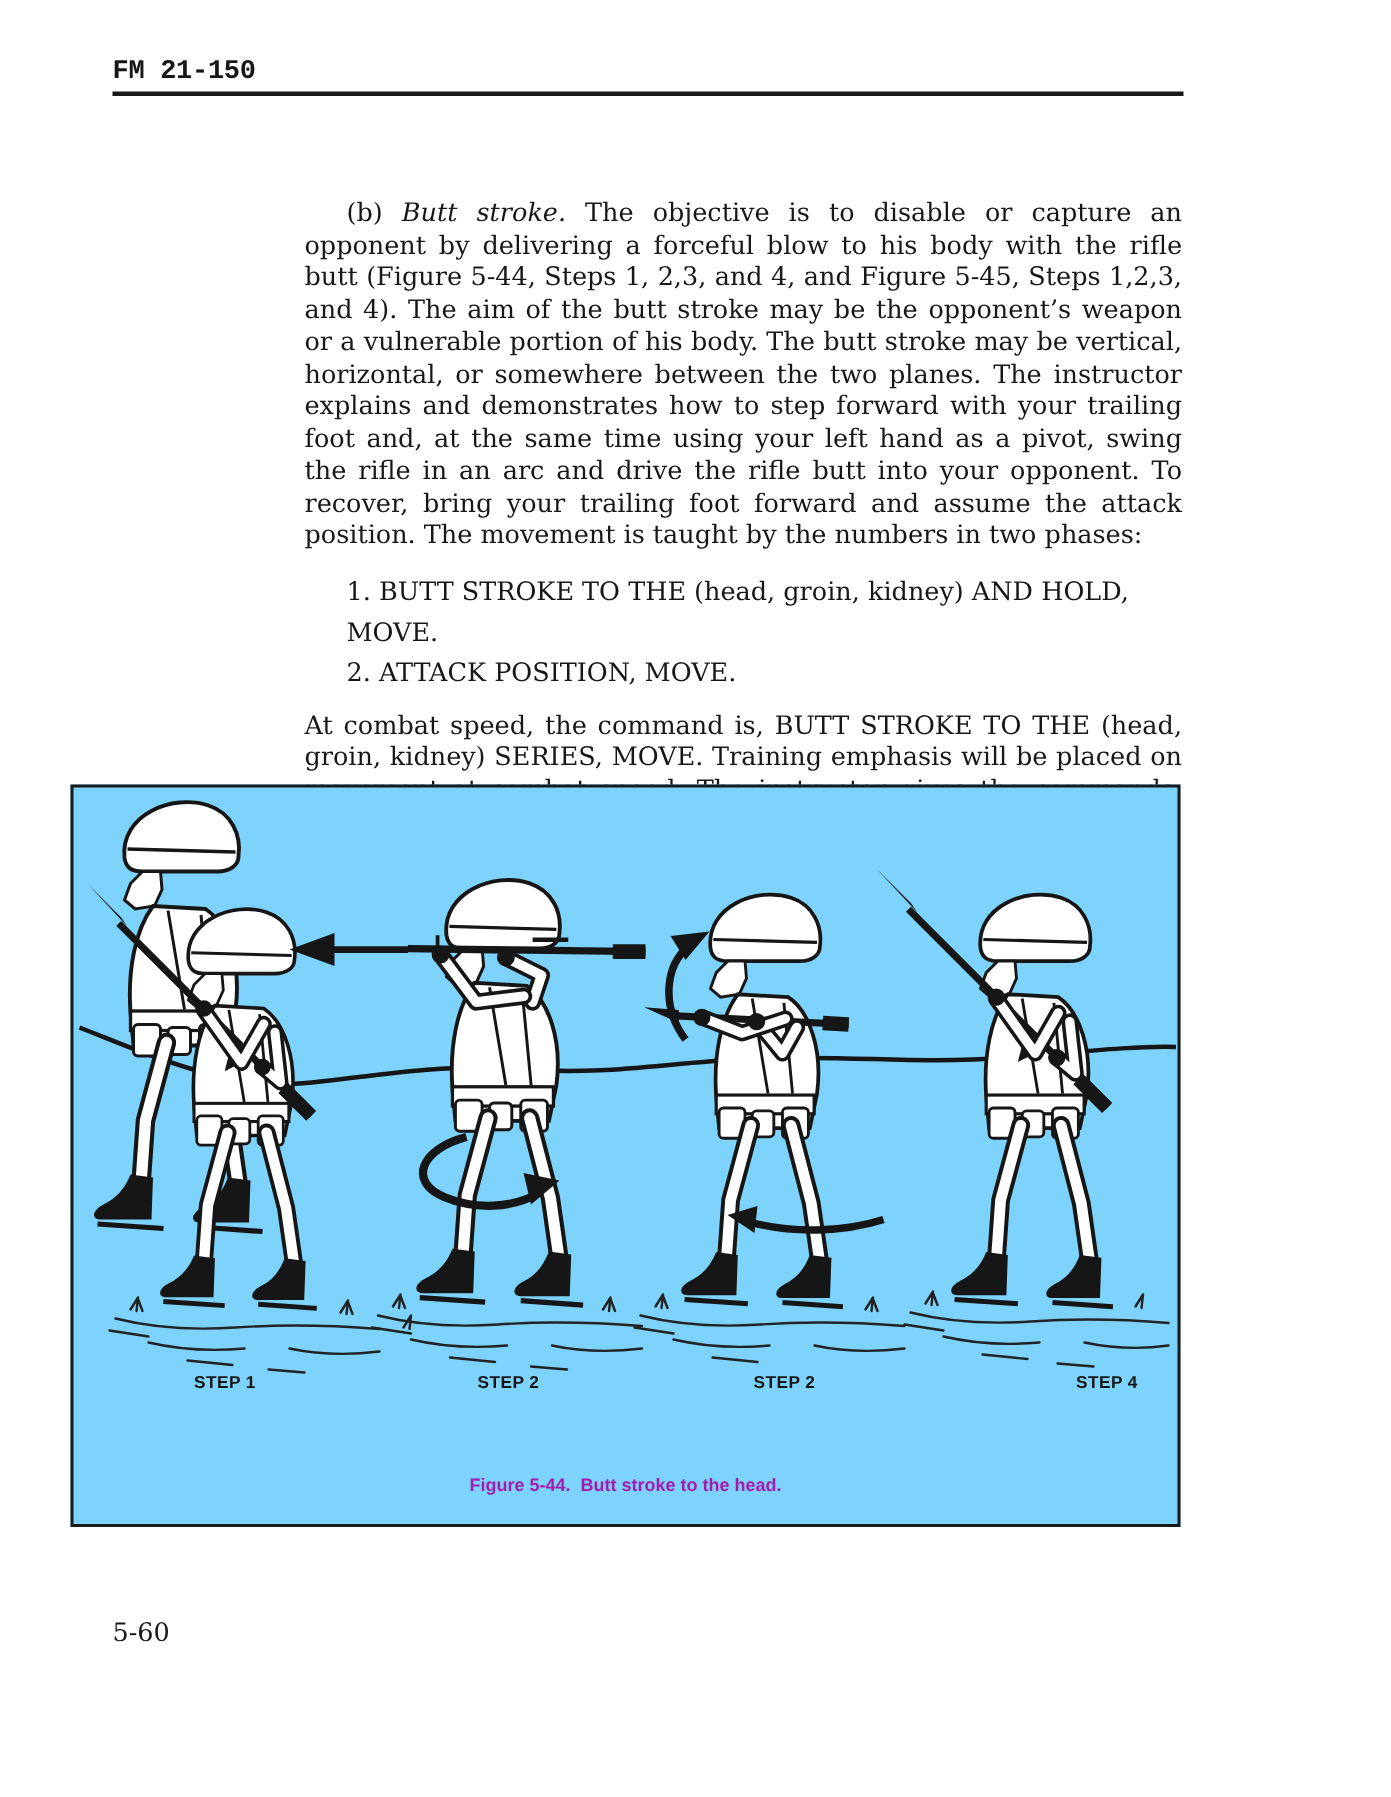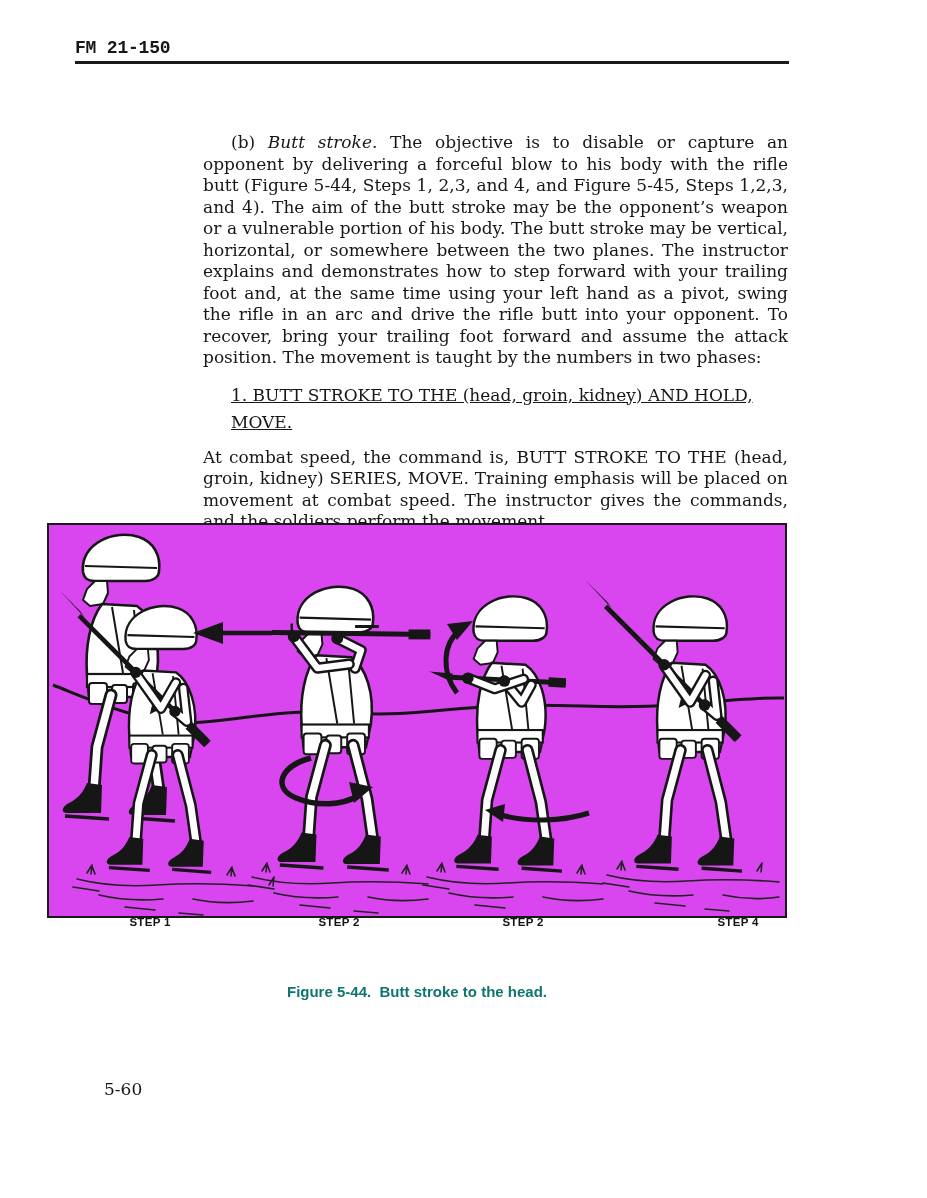--- a/index.html
+++ b/index.html
@@ -7,50 +7,51 @@
   body { width:927px; height:1198px; position:relative; margin:0 auto; background:#ffffff;
          font-family:"DejaVu Serif","Liberation Serif",serif; color:#171717;
          overflow:hidden; }
   .hdr { position:absolute; left:75px; top:38px; font-size:18px; font-weight:bold; letter-spacing:-0.2px;font-family:Liberation Mono, monospace; }
   .hdr-rule { position:absolute; left:75px; top:61px; width:714px; height:3px; background:#1a1a1a; }
   .body-text { position:absolute; left:203px; top:132px; width:585px; font-size:17px;
                line-height:21.5px; text-align:justify; }
   .p1 { text-indent:28px; }
   .p1 .ital { font-style:italic;margin-top:43px; }
   .cmd-list { margin:13px 0 11px 0; padding-left:28px; }
-  .cmd-line { line-height:27px; text-align:left;text-decoration:underline; }
-  .fig { position:absolute; left:47px; top:523px; width:740px; height:395px;
-         border:2.5px solid #1a1a1a; background:#d946ef; }
+  .cmd-line { line-height:27px; text-align:left; }
+  .fig { position:absolute; left:47px; top:523px; width:740px; height:495px;
+         border:2.5px solid #1a1a1a; background:#7dd3fc; }
   .fig svg { position:absolute; left:0; top:0; }
   .step-label { position:absolute; top:391px; transform:translateX(-50%);
                 font-family:"Liberation Sans",sans-serif; font-weight:bold; font-size:11.5px;
                 letter-spacing:0.3px; color:#141414; white-space:nowrap; }
   .caption { position:absolute; left:47px; top:983px; width:740px; text-align:center;
-             font-family:"Liberation Sans",sans-serif; font-weight:bold; font-size:15px;
-             color:#0f766e; white-space:pre-wrap; }
-  .pageno { position:absolute; left:75px; top:1079px; font-size:17px;margin-left:29px; }
+             font-family:"Liberation Sans",sans-serif; font-weight:bold; font-size:12px;
+             color:#a21caf; white-space:pre-wrap; }
+  .pageno { position:absolute; left:75px; top:1079px; font-size:17px; }
   .ln  { stroke:#161616; fill:none; }
   .tube-b { stroke:#161616; stroke-width:11.5; fill:none; stroke-linecap:round; stroke-linejoin:round; }
   .tube-w { stroke:#ffffff; stroke-width:6.5; fill:none; stroke-linecap:round; stroke-linejoin:round; }
   .leg-b  { stroke:#161616; stroke-width:13; fill:none; stroke-linecap:round; stroke-linejoin:round; }
   .leg-w  { stroke:#ffffff; stroke-width:7.5; fill:none; stroke-linecap:round; stroke-linejoin:round; }
   .blk { fill:#161616; stroke:none; }
   .outl { fill:#ffffff; stroke:#161616; }
   .ground { stroke:#222; stroke-width:1.6; fill:none; stroke-linecap:round; }
 </style>
 </head>
 <body>
 
 <div class="hdr">FM 21-150</div>
 <div class="hdr-rule"></div>
 
 <div class="body-text">
   <p class="p1"><span>(b) </span><span class="ital">Butt stroke.</span><span> The objective is to disable or capture an opponent by delivering a forceful blow to his body with the rifle butt (Figure 5-44, Steps 1, 2,3, and 4, and Figure 5-45, Steps 1,2,3, and 4). The aim of the butt stroke may be the opponent’s weapon or a vulnerable portion of his body. The butt stroke may be vertical, horizontal, or somewhere between the two planes. The instructor explains and demonstrates how to step forward with your trailing foot and, at the same time using your left hand as a pivot, swing the rifle in an arc and drive the rifle butt into your opponent. To recover, bring your trailing foot forward and assume the attack position. The movement is taught by the numbers in two phases:</span></p>
   <div class="cmd-list">
     <div class="cmd-line">1. BUTT STROKE TO THE (head, groin, kidney) AND HOLD, MOVE.</div>
+    <div class="cmd-line">2. ATTACK POSITION, MOVE.</div>
   </div>
   <p class="p2">At combat speed, the command is, BUTT STROKE TO THE (head, groin, kidney) SERIES, MOVE. Training emphasis will be placed on movement at combat speed. The instructor gives the commands, and the soldiers perform the movement.</p>
 </div>
 
 <div class="fig">
   <svg width="735" height="448" viewBox="0 0 735 448">
 
     <path class="ln" stroke-width="3" d="M4,160 C45,176 100,202 155,197 C215,191 243,184 300,188 C360,192 395,183 452,181 C520,178 560,185 622,180 C672,176 712,172 735,173"></path>
 
     <g>

